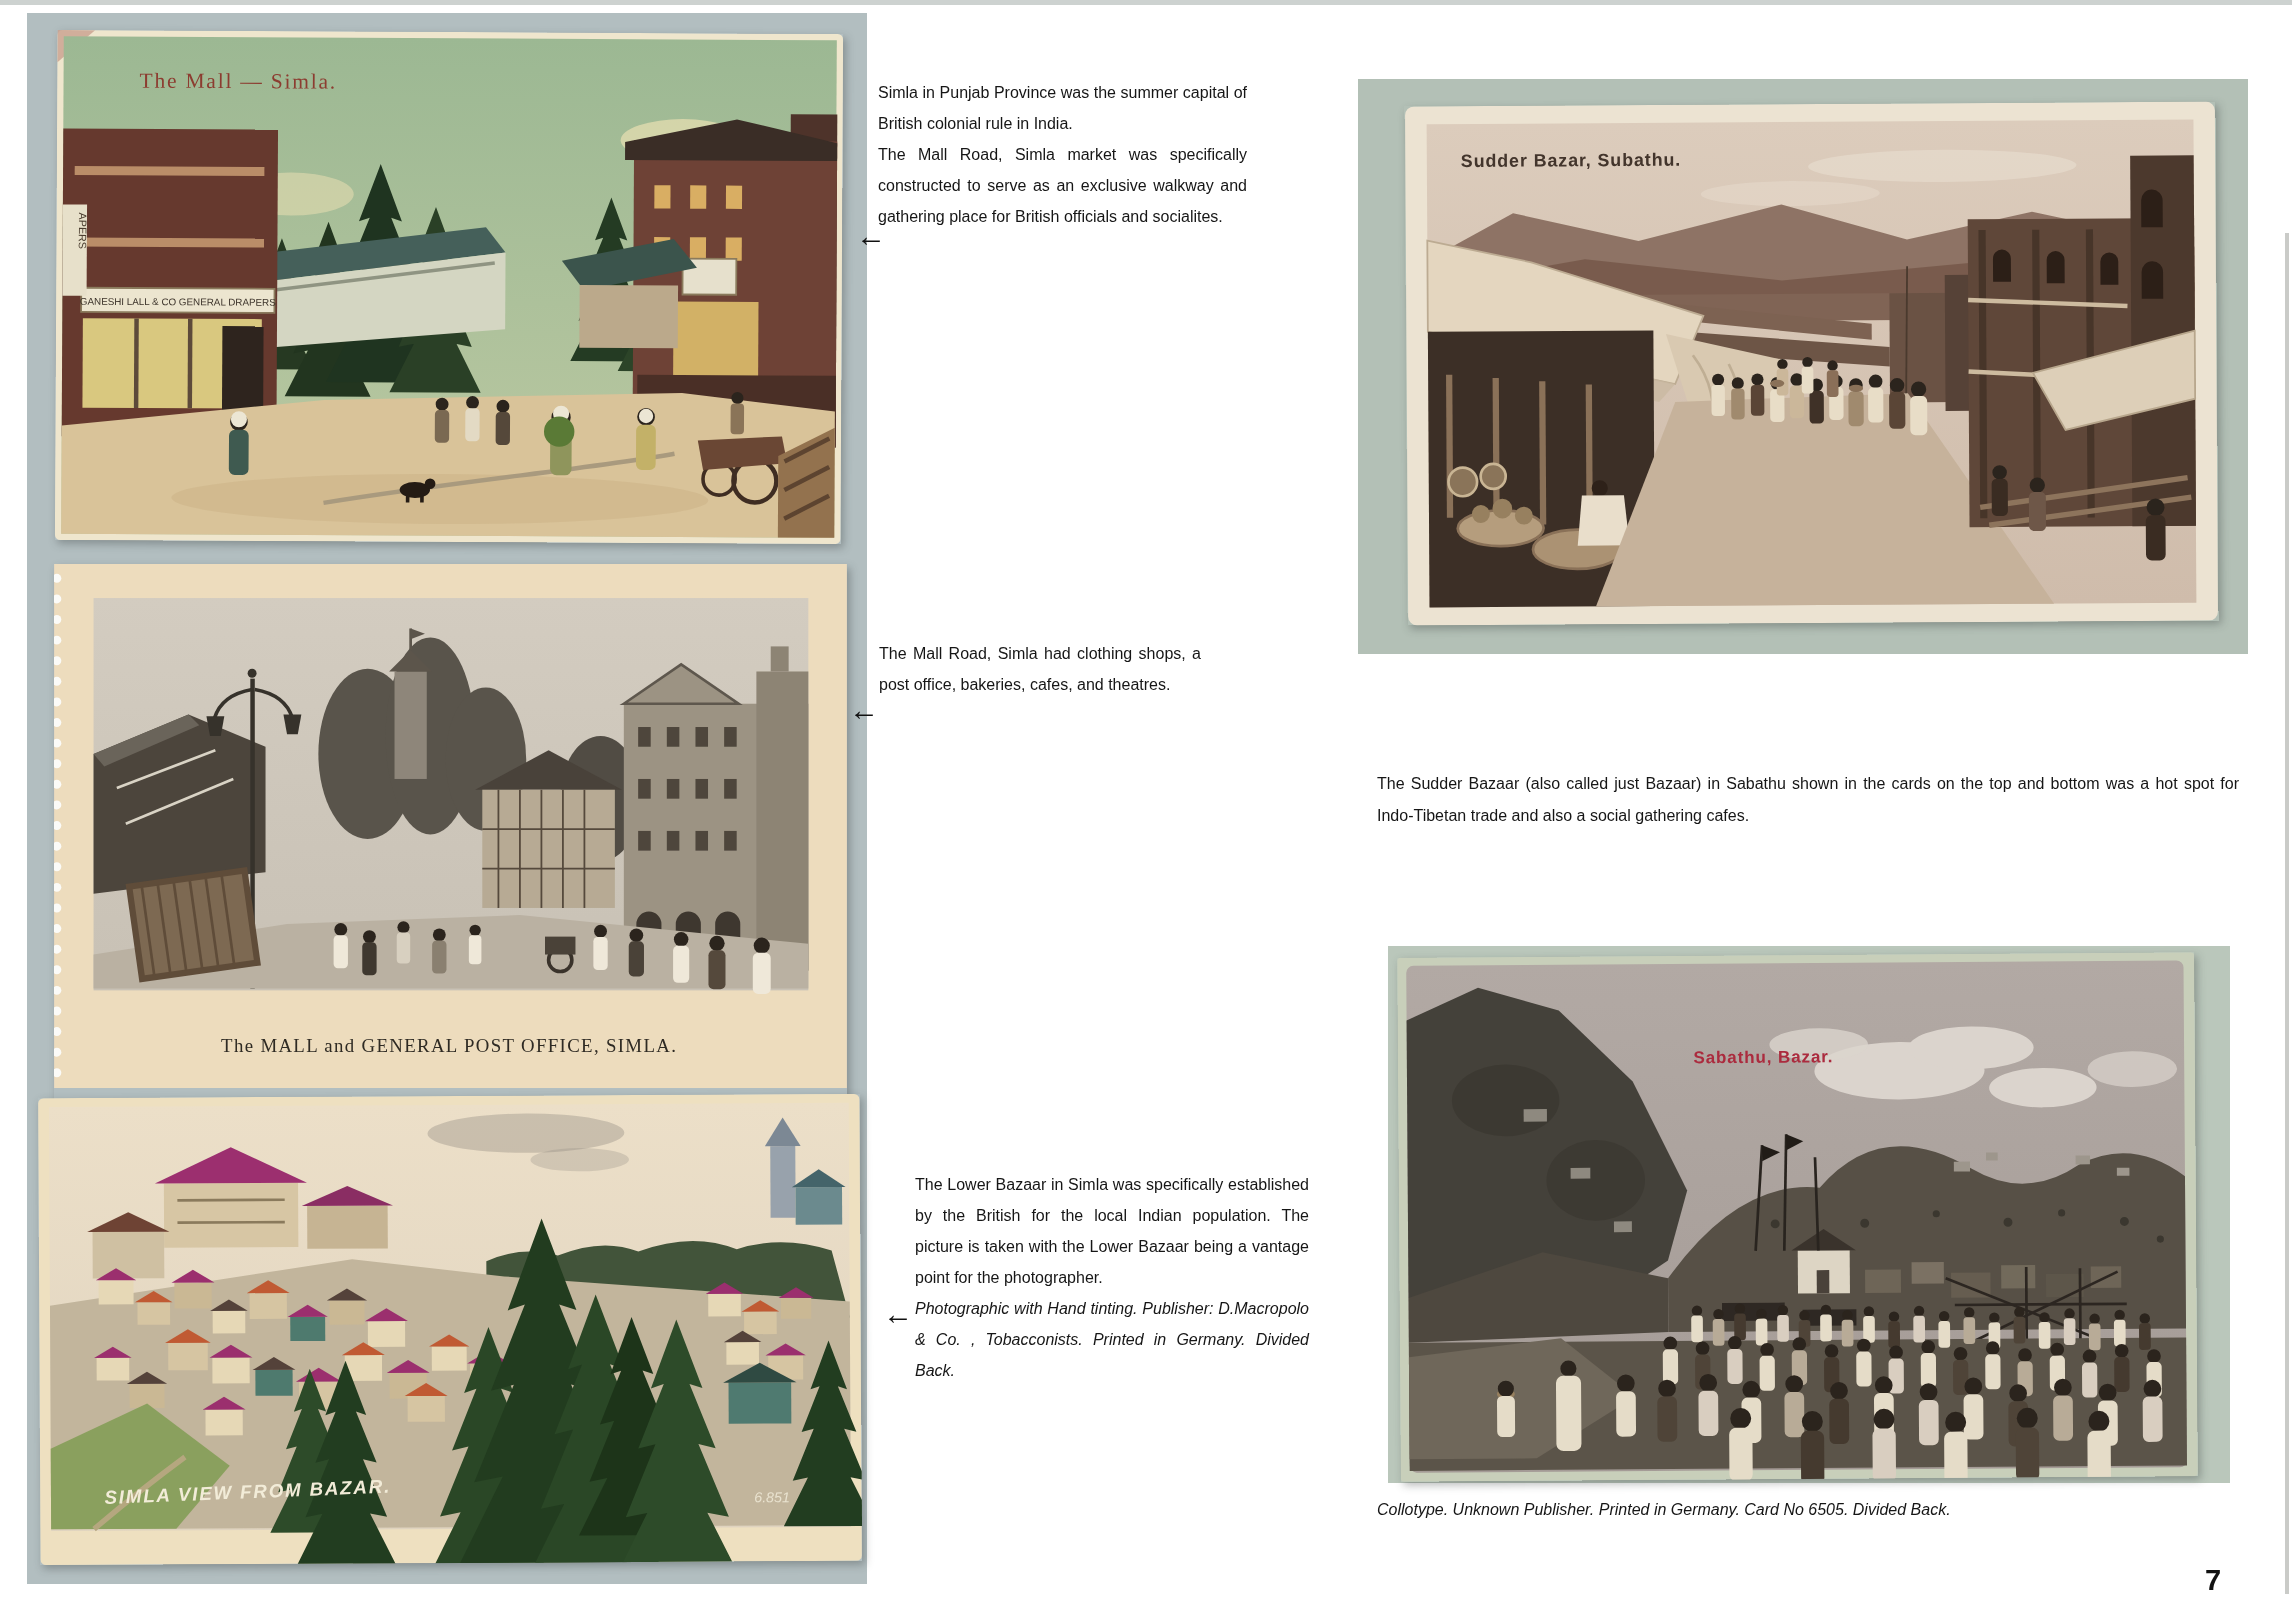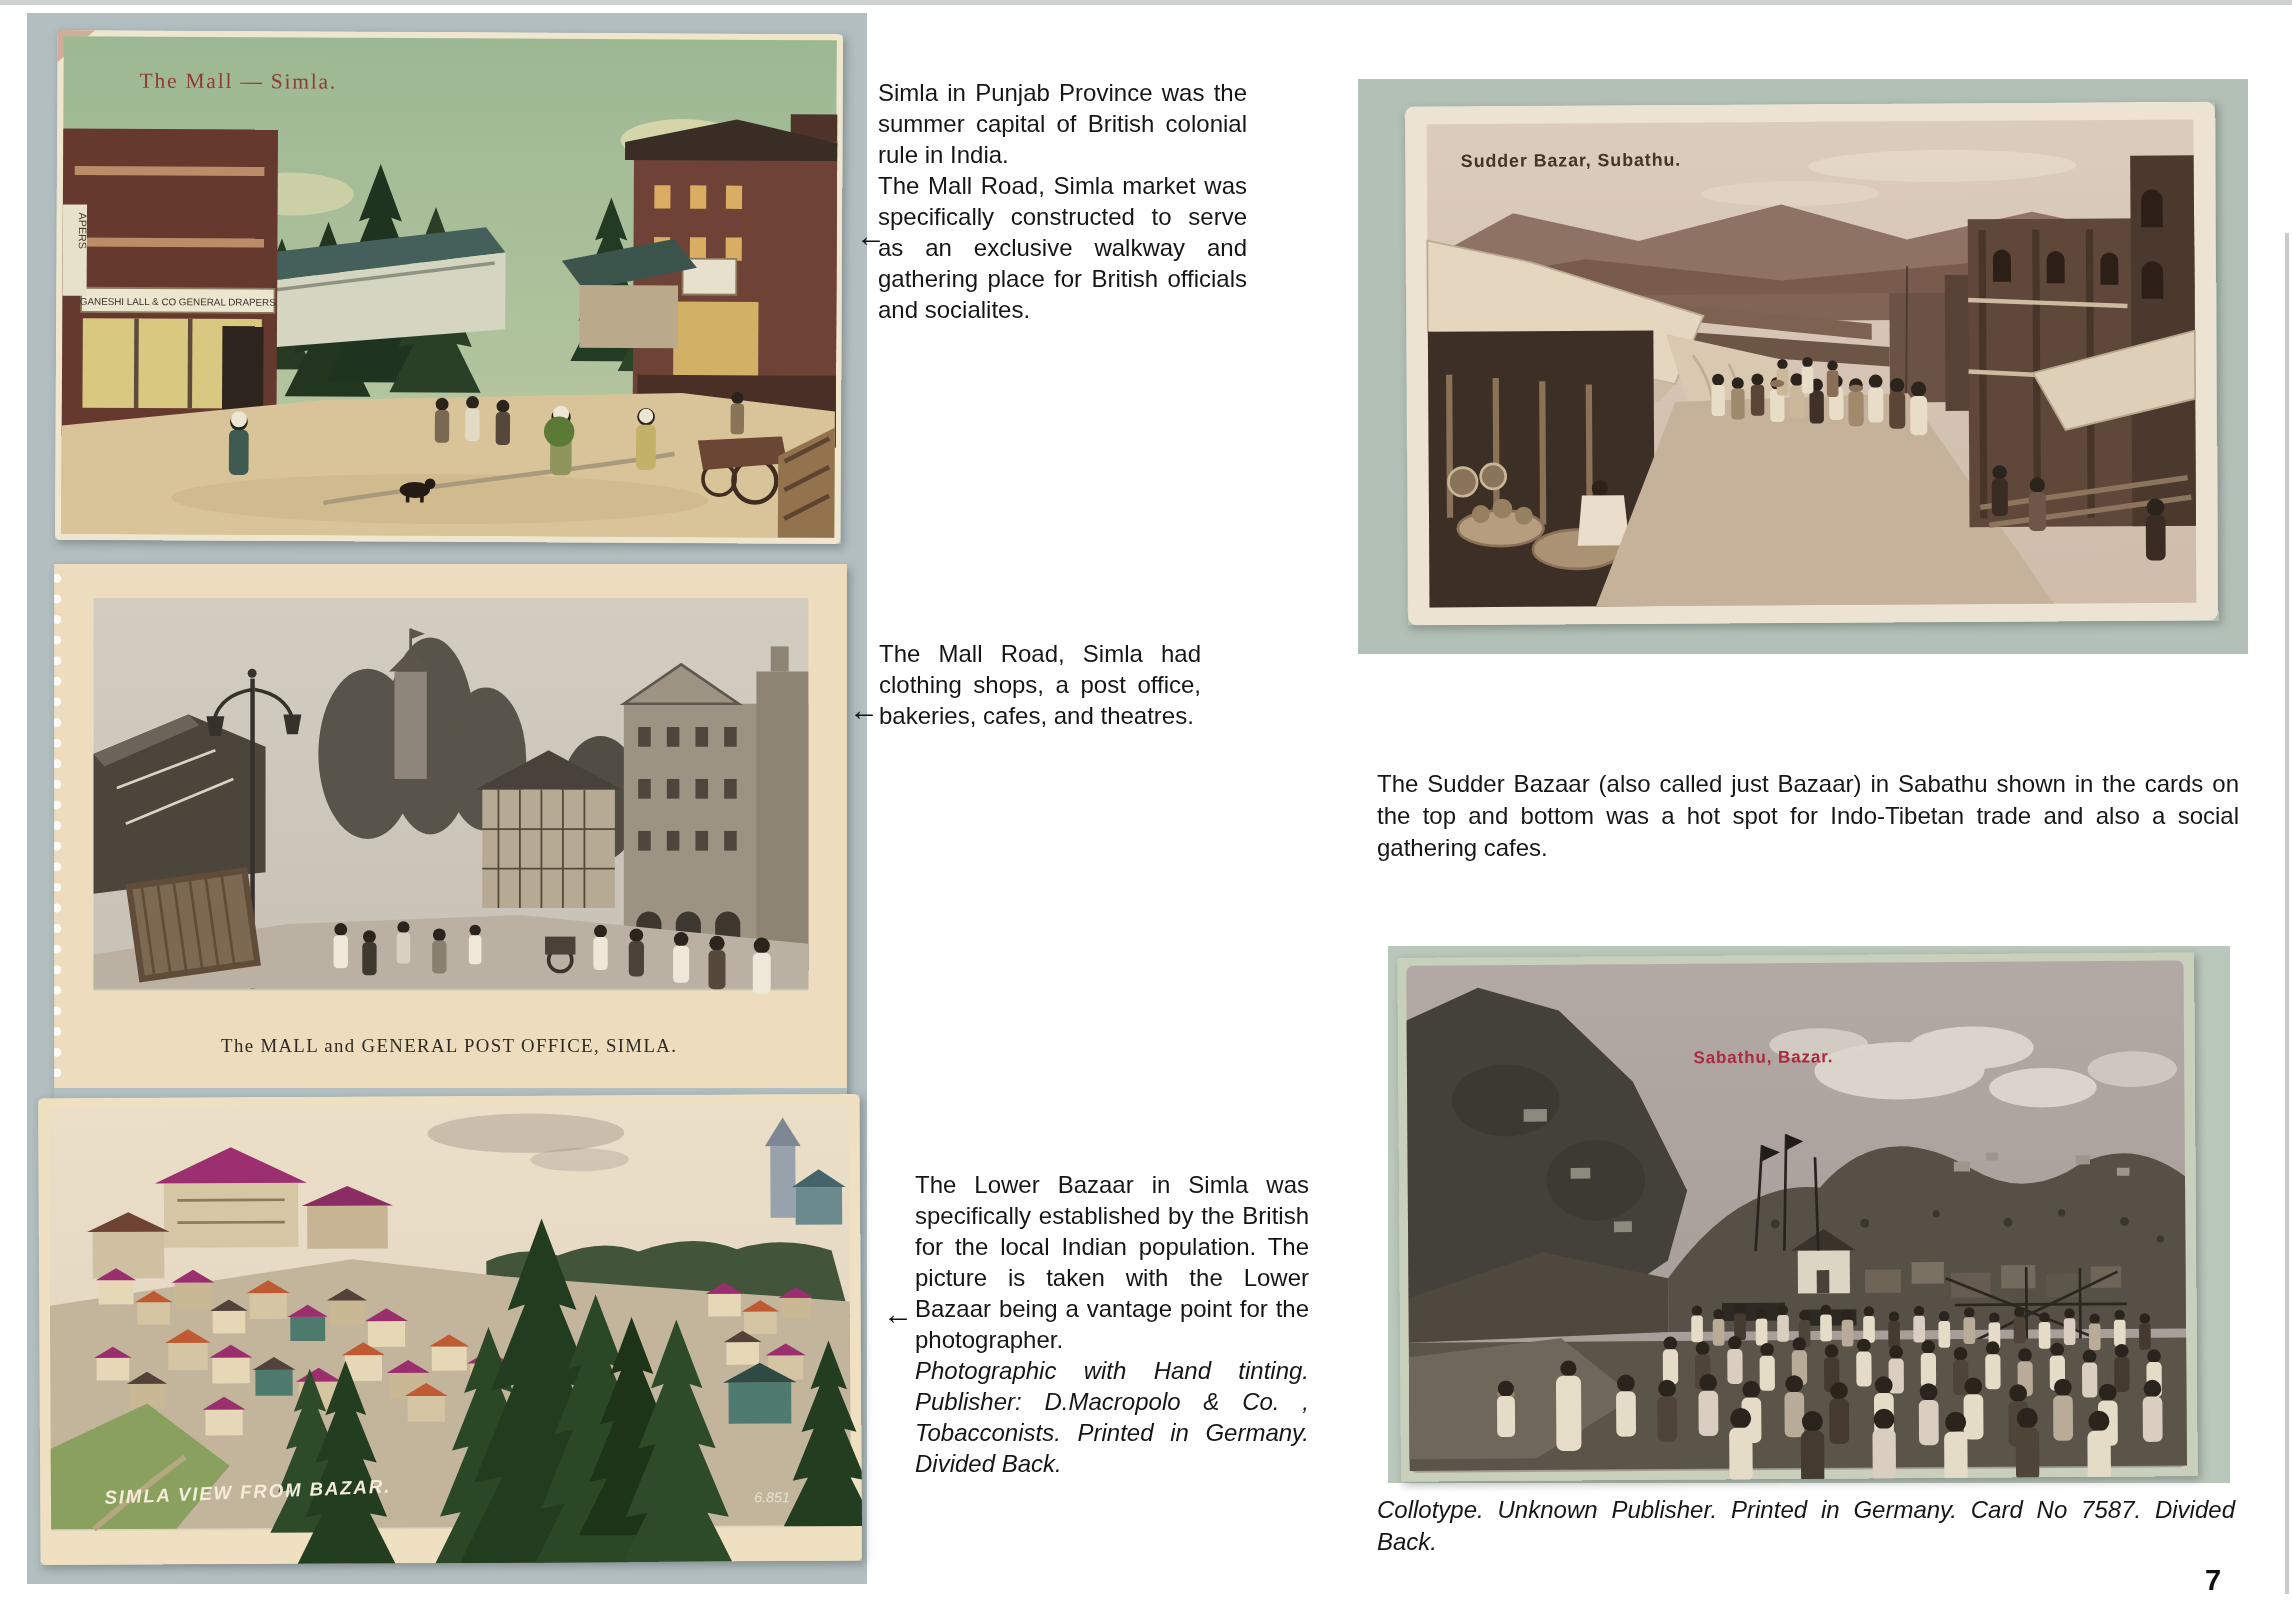--- a/index.html
+++ b/index.html
@@ -11,21 +11,21 @@
   .mat-left{left:27px;top:12.5px;width:840px;height:1571px;background:#b2bec0;}
   .mat-rt{left:1358px;top:79px;width:890px;height:575px;background:#b3c0b6;}
   .mat-rb{left:1388px;top:946px;width:842px;height:537px;background:#bac7bb;}
   .card{position:absolute;box-shadow:2.7px 3.6px 8px rgba(50,55,55,.35);}
   .card svg{display:block;}
   .c1{left:56px;top:32px;width:786px;height:510px;transform:rotate(.3deg);}
   .c2{left:54px;top:564px;width:793px;height:632px;}
   .c3{left:39px;top:1096px;width:822px;height:467px;transform:rotate(-.3deg);}
   .c4{left:1406px;top:104px;width:811px;height:519px;transform:rotate(-.35deg);}
   .c5{left:1399px;top:955px;width:797px;height:524px;transform:rotate(-.4deg);}
-  .tb{position:absolute;text-align:justify;font-size:24px;line-height:31px;}
+  .tb{position:absolute;text-align:justify;font-size:16px;line-height:31px;}
   .tb p{margin:0;}
   .b{font-weight:400;}
   .i{font-style:italic;}
   .tb1{left:878px;top:77px;width:369px;}
   .tb2{left:879px;top:638px;width:322px;}
   .tb3{left:915px;top:1145px;width:394px;margin-top:24px;}
   .rc1{left:1377px;top:656px;width:862px;line-height:32px;}
   .rbold{left:1377px;top:768px;width:862px;line-height:32px;}
   .rc2{left:1377px;top:1494px;width:858px;line-height:32px;}
   .arrow{position:absolute;font-size:30px;font-weight:700;color:#101010;}
@@ -596,18 +596,18 @@
   </div>
 
   <div class="tb tb3">
     <p class="b">The Lower Bazaar in Simla was specifically established by the British for the local Indian population.  The picture is taken with the Lower Bazaar being a vantage point for the photographer.</p>
     <p class="i">Photographic with Hand tinting. Publisher: D.Macropolo &amp; Co. , Tobacconists. Printed in Germany. Divided Back.</p>
   </div>
 
 
   <div class="tb rbold b">The Sudder Bazaar (also called just Bazaar) in Sabathu shown in the cards on the top and bottom  was a hot spot for Indo-Tibetan trade and also a social gathering cafes.</div>
 
-  <div class="tb rc2 i">Collotype. Unknown Publisher. Printed in Germany. Card No 7587. Divided Back.</div>
+  <div class="tb rc2 i">Collotype. Unknown Publisher. Printed in Germany. Card No 6505. Divided Back.</div>
 
   <div class="pagenum">7</div>
 
 </div>
 
 
 </body></html>

